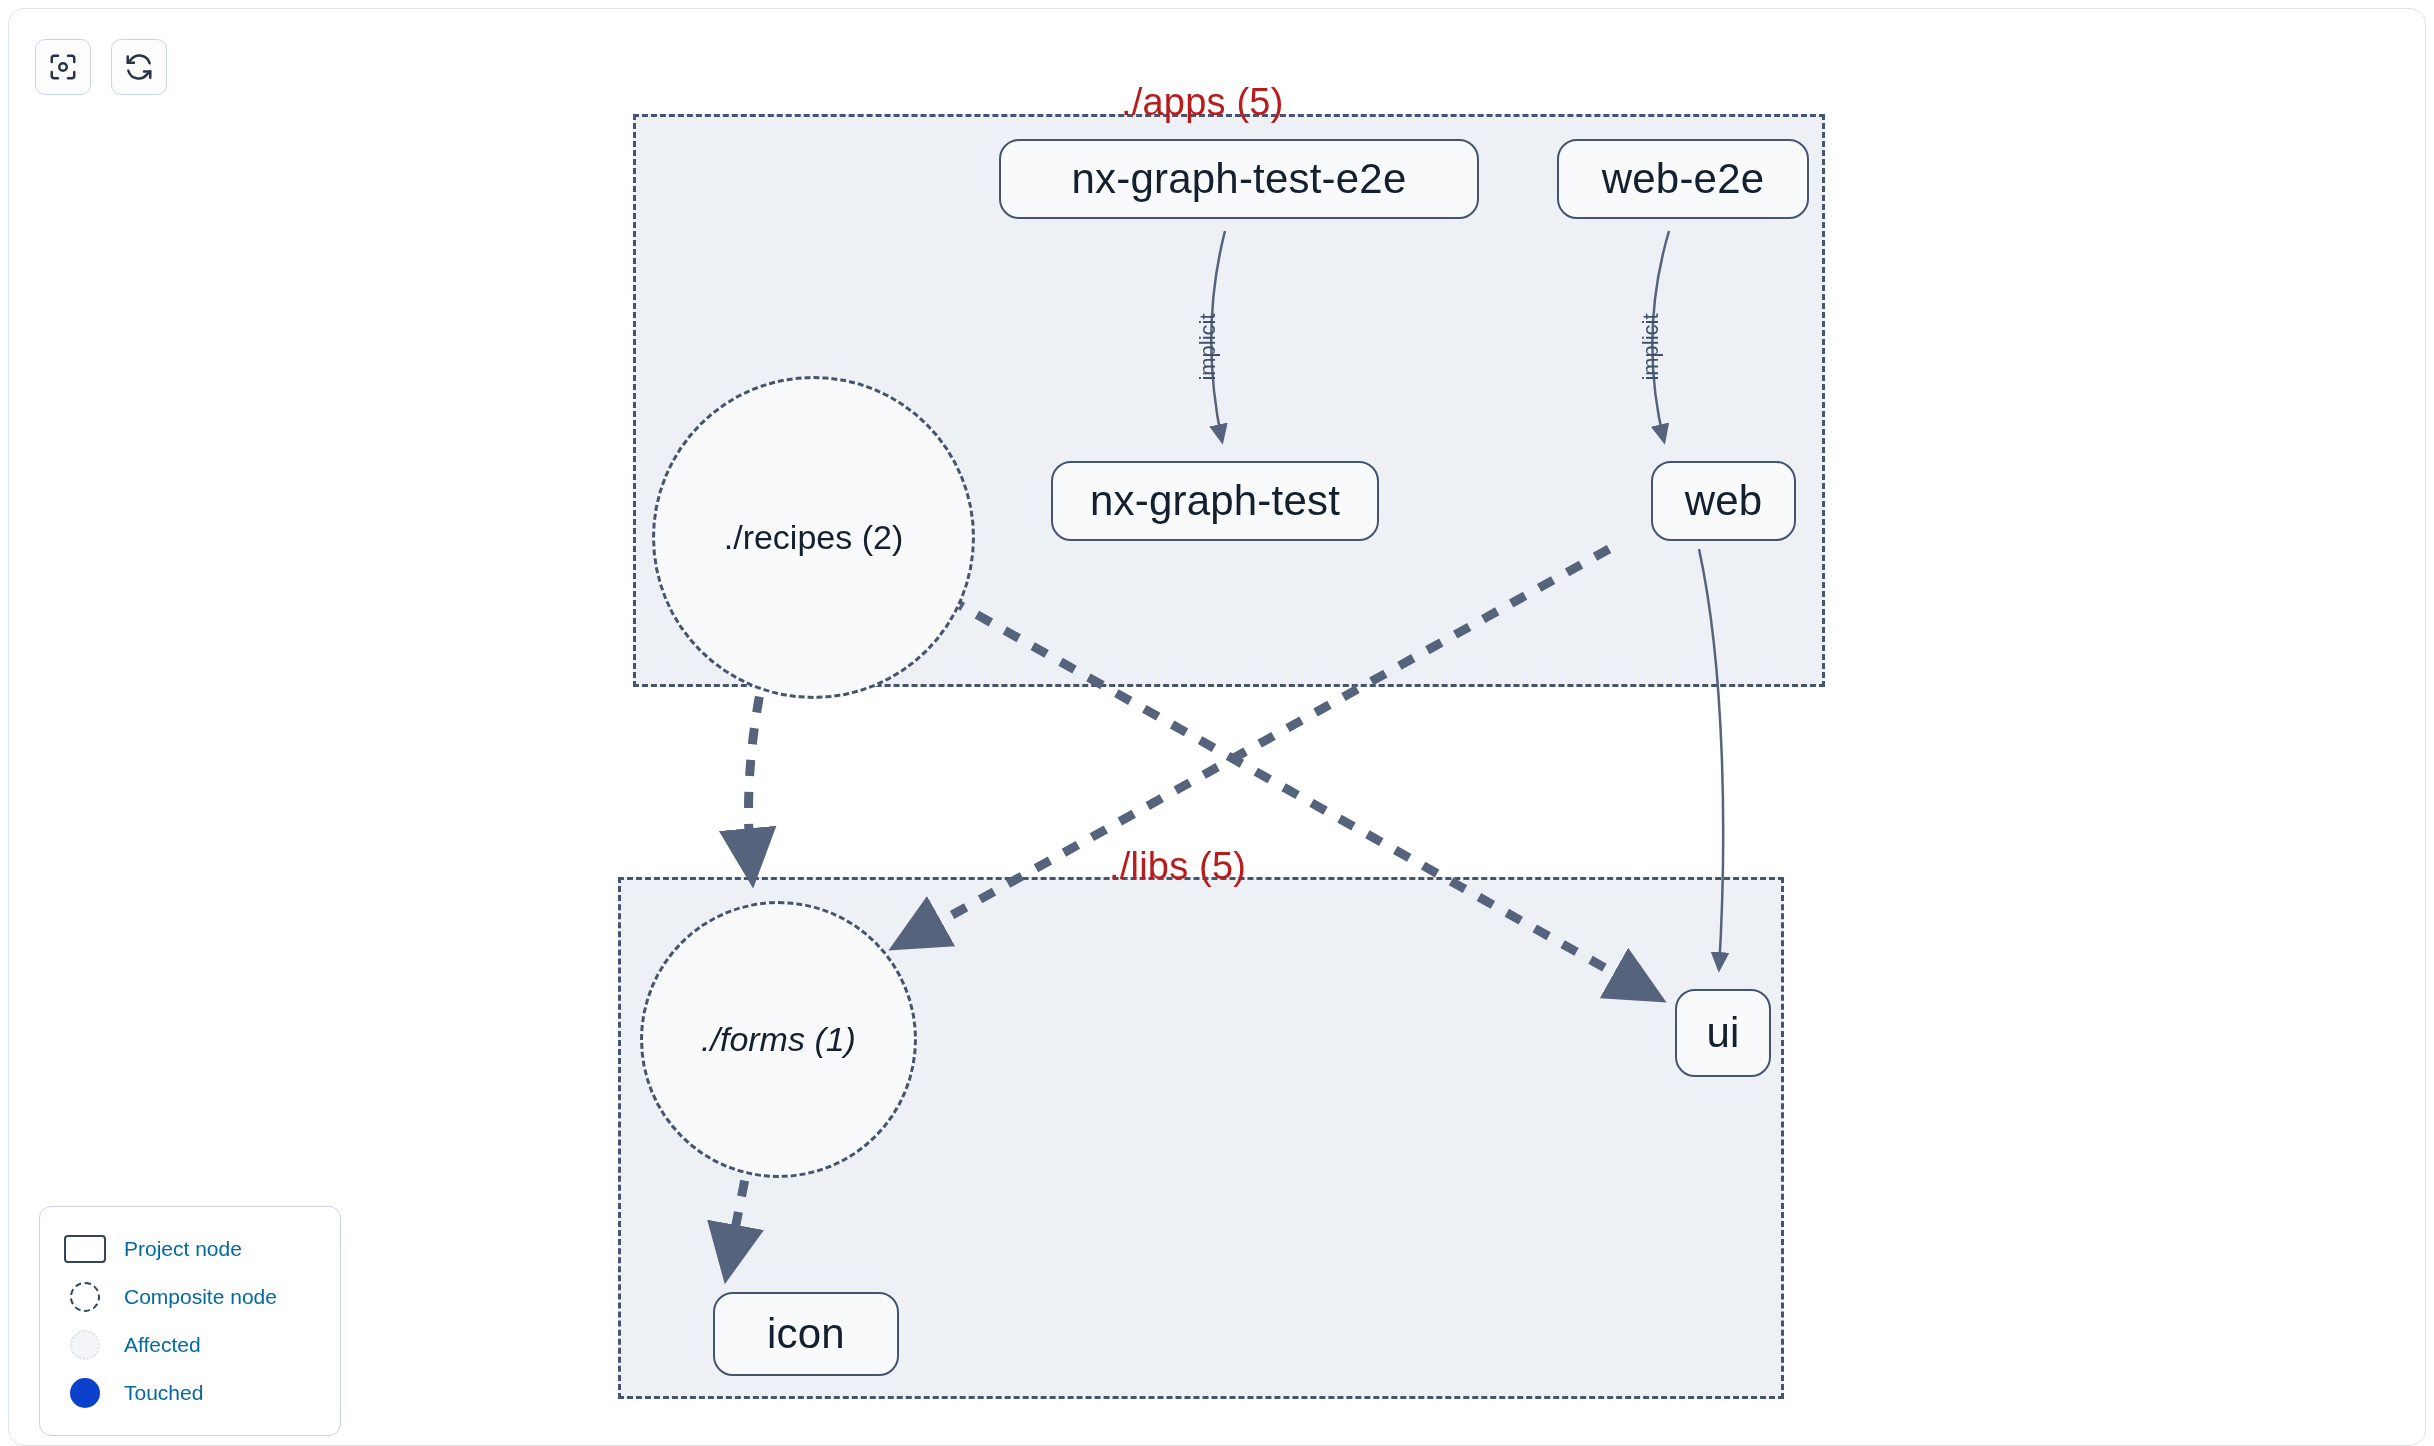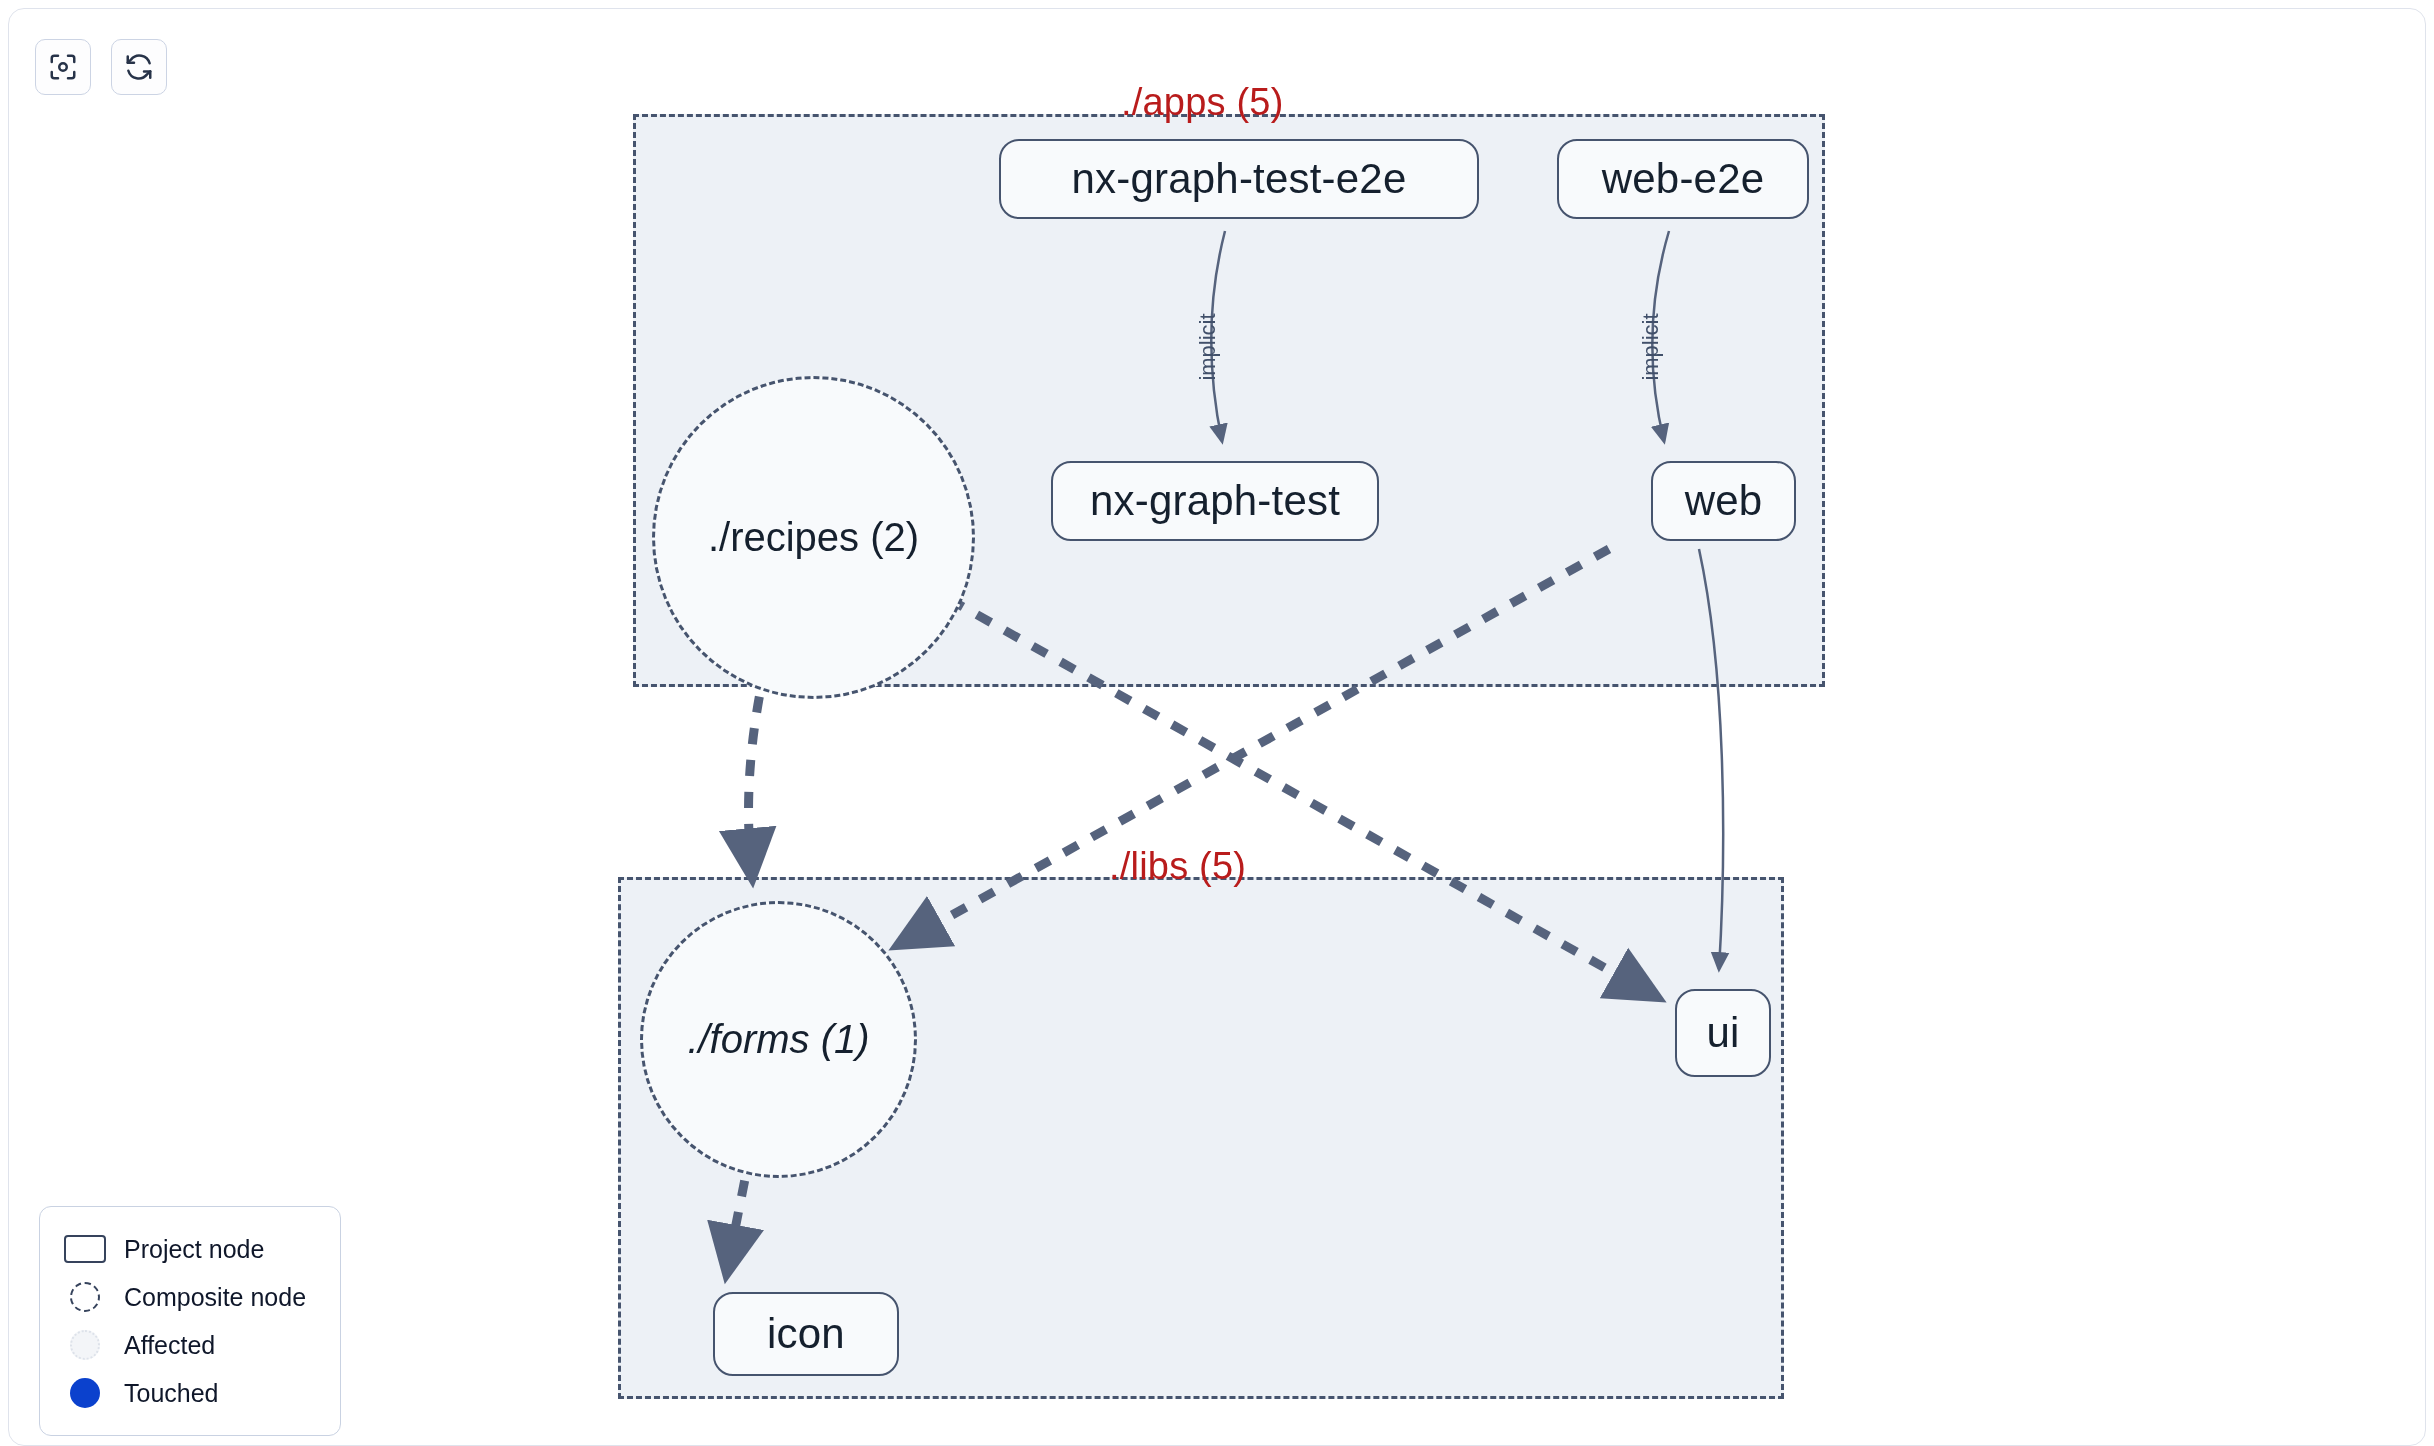--- a/index.html
+++ b/index.html
@@ -87,21 +87,21 @@
     background: #f8fafc;
     border: 3px dashed #46546e;
     border-radius: 50%;
     display: flex;
     align-items: center;
     justify-content: center;
     z-index: 25;
     cursor: pointer;
   }
   .node-circle .node-label {
-    font-size: 40px;
+    font-size: 34px;
     color: #15202e;
     white-space: nowrap;
   }
   .edge-label {
     position: absolute;
     font-size: 22px;
     color: #41506a;
     white-space: nowrap;
     z-index: 30;
     transform-origin: center center;
@@ -147,22 +147,22 @@
     border: 2px dotted #dde2ea;
     border-radius: 50%;
     background: #f3f5f8;
   }
   .sw-touched {
     width: 30px; height: 30px;
     border-radius: 50%;
     background: #0b41cd;
   }
   .legend-text {
-    font-size: 25px;
-    color: #0f172a;
+    font-size: 21px;
+    color: #0369a1;
     white-space: nowrap;
   }
 </style>
 </head>
 <body>
 
 <div id="app-frame">
 
   <div id="toolbar">
     <button class="tool-btn" title="Focus">

